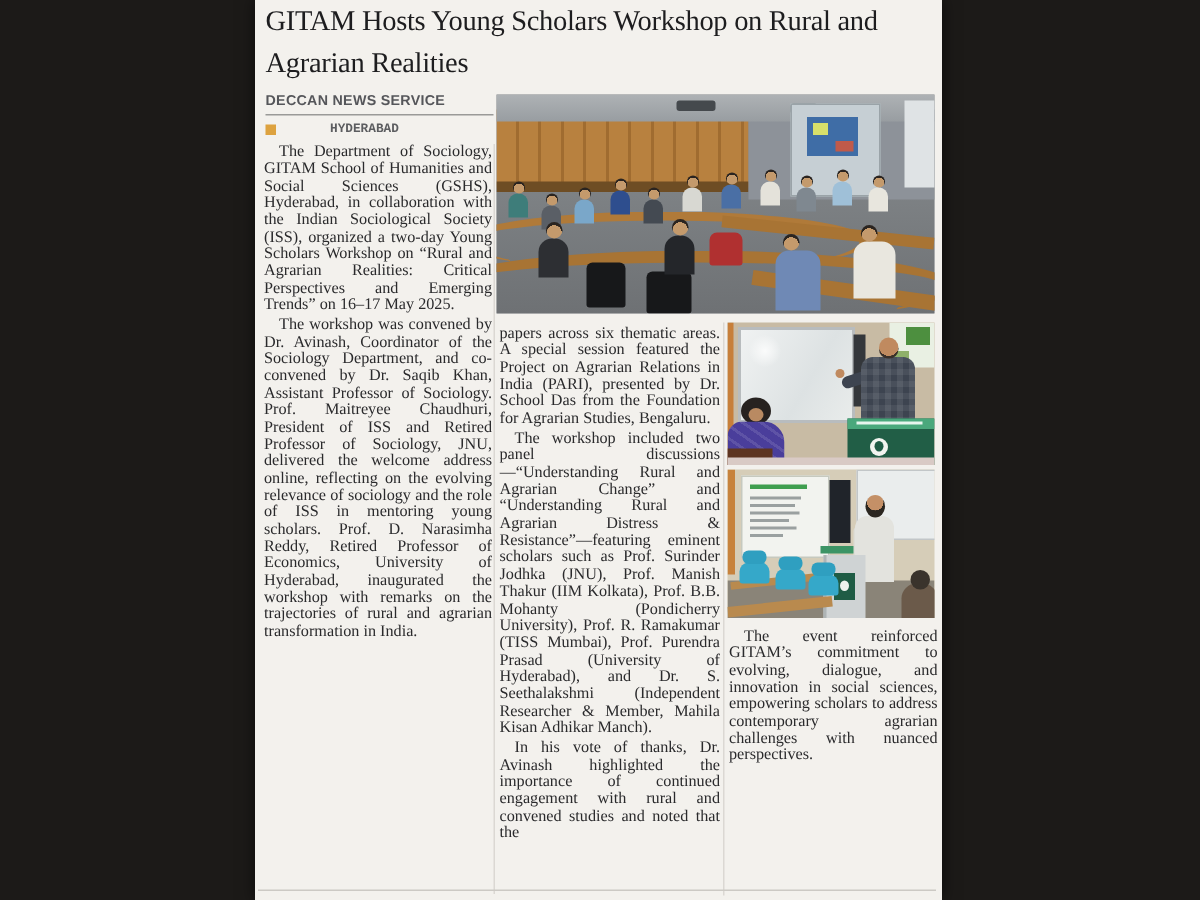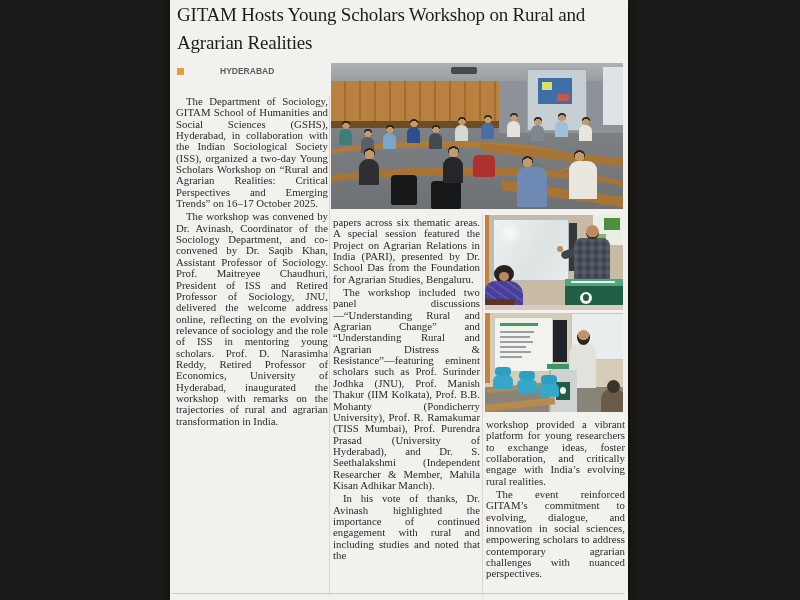--- a/index.html
+++ b/index.html
@@ -9,21 +9,21 @@
         box-shadow:0 0 10px rgba(0,0,0,.6);}
   
   .headline{position:absolute;left:7px;top:1px;width:444px;font-size:19px;line-height:28px;
             font-weight:normal;color:#1d1d1f;margin:0;letter-spacing:-.2px;}
   
   .byline-block{position:absolute;left:7px;top:62px;width:152px;}
   .byline{font-family:"Liberation Sans",sans-serif;font-size:9.5px;font-weight:bold;
           color:#55565a;letter-spacing:.2px;padding-bottom:3px;border-bottom:1.5px solid #9a9a98;}
   .dateline-row{display:flex;align-items:center;gap:5px;margin-top:4px;}
   .sq{width:7px;height:7px;background:#dda23f;display:inline-block;}
-  .dateline{font-family:Liberation Sans, sans-serif;font-size:8.5px;font-weight:bold;color:#5c5d60;padding-left:31px;}
+  .dateline{font-family:Liberation Mono, monospace;font-size:8.5px;font-weight:bold;color:#5c5d60;padding-left:31px;}
   
   .col{position:absolute;color:#2a2a2c;font-size:10.8px;line-height:11.35px;text-align:justify;overflow:hidden;}
   .col p{margin:0 0 2px 0;text-indent:10px;}
   .col p.cont{text-indent:0;}
   .col1{left:6px;top:96px;width:152px;height:502px;}
   .col2{left:163px;top:217px;width:147px;height:384px;}
   .col3{left:316px;top:419px;width:139px;height:178px;}
   .vsep{position:absolute;width:1px;background:#dbd8d3;}
   .vsep1{left:159px;top:96px;height:500px;}
   .vsep2{left:312px;top:215px;height:382px;}
@@ -106,20 +106,21 @@
   .p3-person::before{content:"";position:absolute;left:6px;top:-9px;width:13px;height:13px;border-radius:50%;background:#3a332c;}
 </style>
 </head>
 <body>
 
 <div class="page">
 
   <h1 class="headline">GITAM Hosts Young Scholars Workshop on Rural and Agrarian Realities</h1>
 
   <div class="byline-block">
+    <div class="byline">DECCAN NEWS SERVICE</div>
     <div class="dateline-row">
       <span class="sq"></span>
       <span class="dateline">HYDERABAD</span>
     </div>
   </div>
 
   <div class="photo photo1">
     <div class="p1-floor"></div>
     <div class="p1-wood"></div>
     <div class="p1-woodband"></div>
@@ -206,29 +207,28 @@
       </div>
     <div class="p3-desk" style="left:2px;top:72px;width:60px;"></div>
     <div class="p3-desk" style="left:0;top:88px;width:70px;height:7px;"></div>
     <div class="p3-chair" style="left:8px;top:62px;"></div>
     <div class="p3-chair" style="left:32px;top:66px;"></div>
     <div class="p3-chair" style="left:54px;top:70px;"></div>
     <div class="p3-person"></div>
   </div>
 
   <div class="col col1">
-    <p>The Department of Sociology, GITAM School of Humanities and Social Sciences (GSHS), Hyderabad, in collaboration with the Indian Sociological Society (ISS), organized a two-day Young Scholars Workshop on “Rural and Agrarian Realities: Critical Perspectives and Emerging Trends” on 16–17 October 2025.</p>
+    <p>The Department of Sociology, GITAM School of Humanities and Social Sciences (GSHS), Hyderabad, in collaboration with the Indian Sociological Society (ISS), organized a two-day Young Scholars Workshop on “Rural and Agrarian Realities: Critical Perspectives and Emerging Trends” on 16–17 May 2025.</p>
     <p>The workshop was convened by Dr. Avinash, Coordinator of the Sociology Department, and co-convened by Dr. Saqib Khan, Assistant Professor of Sociology. Prof. Maitreyee Chaudhuri, President of ISS and Retired Professor of Sociology, JNU, delivered the welcome address online, reflecting on the evolving relevance of sociology and the role of ISS in mentoring young scholars. Prof. D. Narasimha Reddy, Retired Professor of Economics, University of Hyderabad, inaugurated the workshop with remarks on the trajectories of rural and agrarian transformation in India.</p>
   </div>
   <div class="col col2">
     <p class="cont">papers across six thematic areas. A special session featured the Project on Agrarian Relations in India (PARI), presented by Dr. School Das from the Foundation for Agrarian Studies, Bengaluru.</p>
     <p>The workshop included two panel discussions—“Understanding Rural and Agrarian Change” and “Understanding Rural and Agrarian Distress &amp; Resistance”—featuring eminent scholars such as Prof. Surinder Jodhka (JNU), Prof. Manish Thakur (IIM Kolkata), Prof. B.B. Mohanty (Pondicherry University), Prof. R. Ramakumar (TISS Mumbai), Prof. Purendra Prasad (University of Hyderabad), and Dr. S. Seethalakshmi (Independent Researcher &amp; Member, Mahila Kisan Adhikar Manch).</p>
-    <p>In his vote of thanks, Dr. Avinash highlighted the importance of continued engagement with rural and including studies and noted that the</p>
+    <p>In his vote of thanks, Dr. Avinash highlighted the importance of continued engagement with rural and convened studies and noted that the</p>
   </div>
   <div class="col col3">
-    <p class="cont">workshop provided a vibrant platform for young researchers to exchange ideas, foster collaboration, and critically engage with India’s evolving rural realities.</p>
     <p>The event reinforced GITAM’s commitment to evolving, dialogue, and innovation in social sciences, empowering scholars to address contemporary agrarian challenges with nuanced perspectives.</p>
   </div>
 
   <div class="vsep vsep1"></div>
   <div class="vsep vsep2"></div>
   <div class="hrule-bottom"></div>
 </div>
 
 </body></html>

